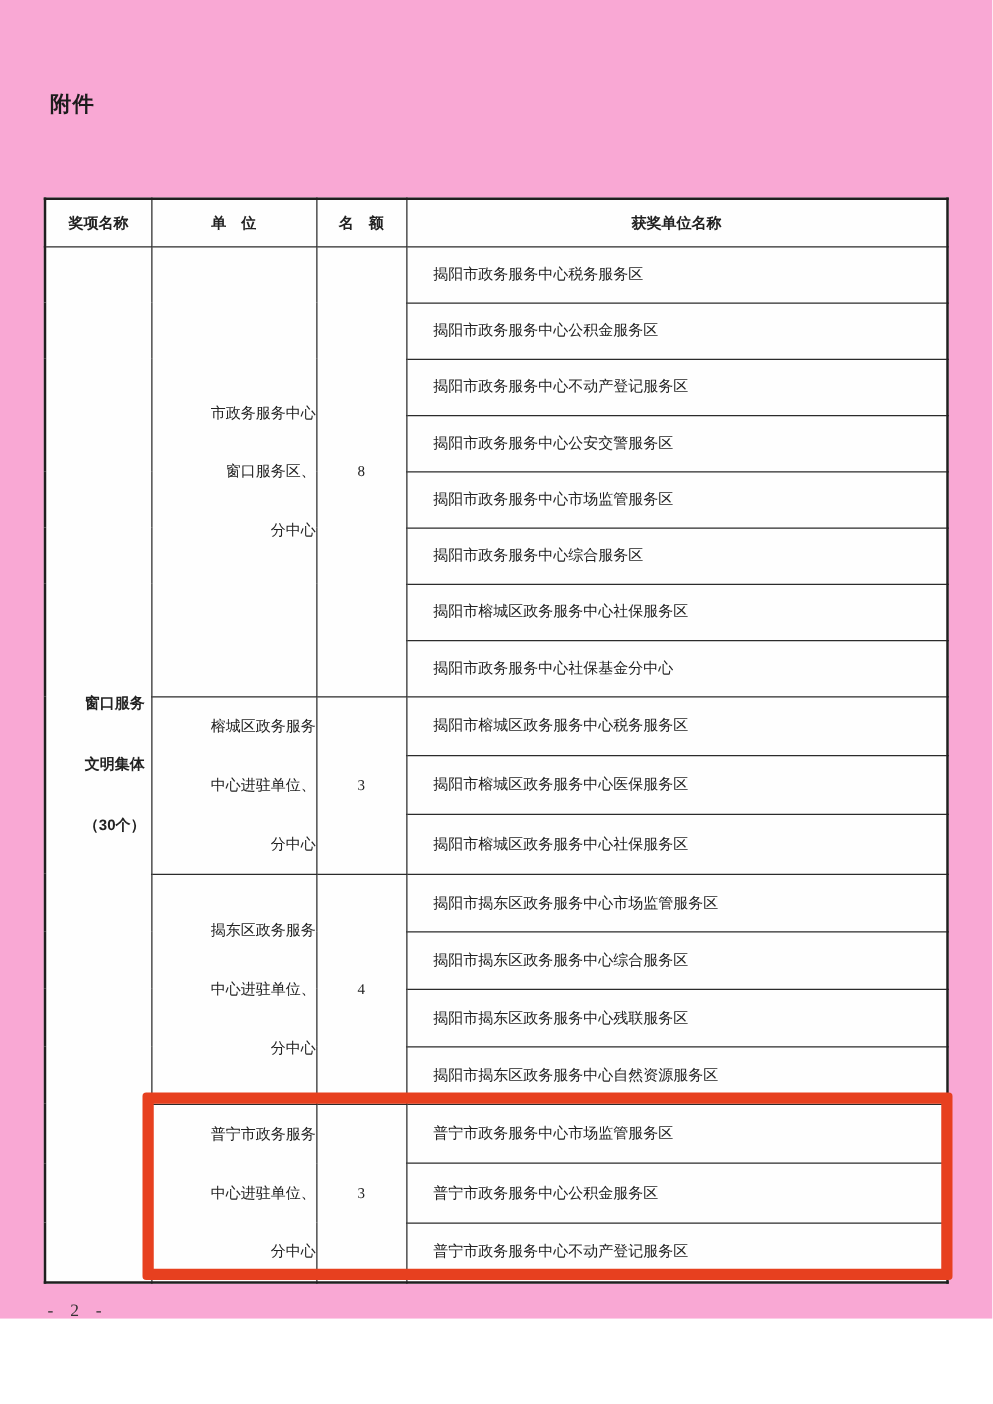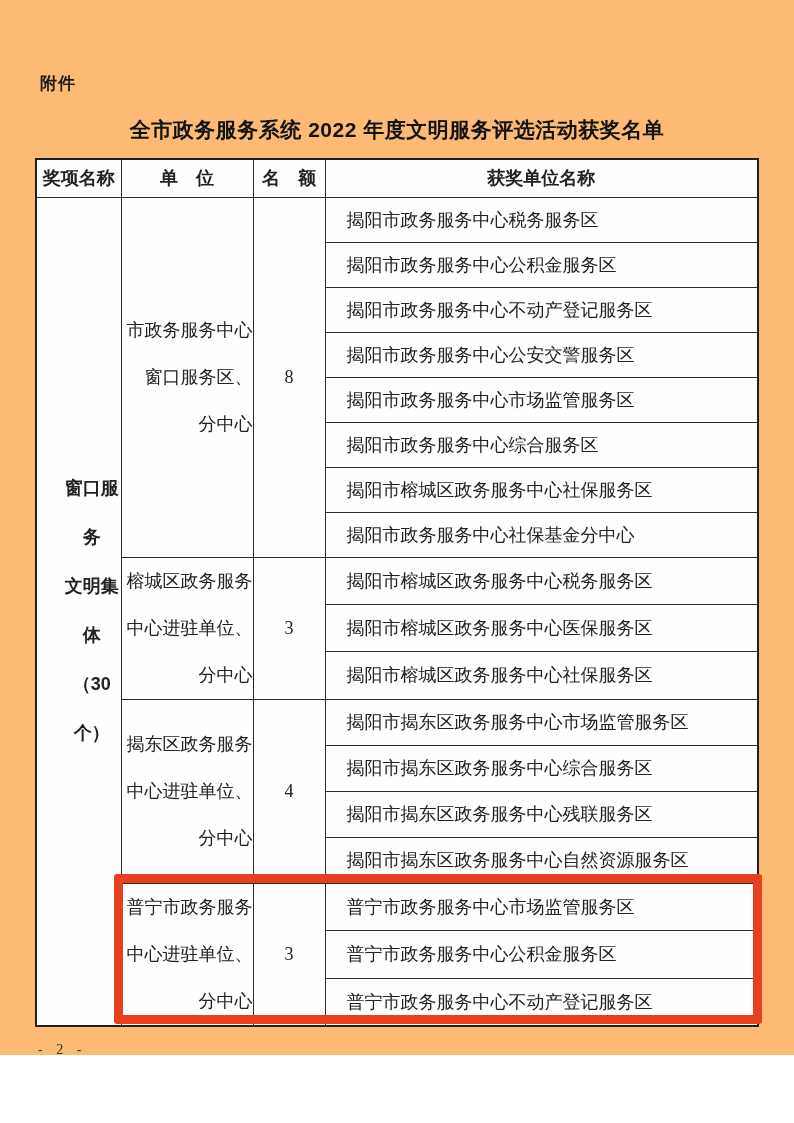--- a/index.html
+++ b/index.html
@@ -5,21 +5,21 @@
   * { margin: 0; padding: 0; box-sizing: border-box; }
   html, body { background: #ffffff; }
   body {
     font-family: "Liberation Serif", "DejaVu Serif", serif;
     color: #1c1c1c;
   }
   .page {
     position: relative;
     width: 794px;
     height: 1055px;
-    background: #fdba74;
+    background: #f9a8d4;
     overflow: hidden;
   }
   .attachment {
     position: absolute;
     left: 40px;
     top: 72px;
     font-family: "Liberation Sans", "DejaVu Sans", sans-serif;
     font-weight: bold;
     font-size: 17px;
     letter-spacing: 1px;
@@ -41,21 +41,21 @@
     left: 35px;
     top: 158px;
     width: 722px;
     border-collapse: collapse;
     table-layout: fixed;
     background: #fefefe;
   }
   table.award-table th,
   table.award-table td {
     border: 1px solid #2b2b2b;
-    font-size: 18px;
+    font-size: 12px;
     color: #222;
     vertical-align: middle;
   }
   table.award-table { border: 2px solid #1f1f1f; }
   thead tr { height: 38px; }
   th {
     font-family: "Liberation Sans", "DejaVu Sans", sans-serif;
     font-weight: bold;
     font-size: 15px;
     text-align: center;
@@ -96,21 +96,20 @@
     color: #333;
   }
 </style>
 </head>
 <body>
 
 <div class="page">
 
   <div class="attachment">附件</div>
 
-  <div class="doc-title">全市政务服务系统 2022 年度文明服务评选活动获奖名单</div>
 
   <table class="award-table">
     <colgroup>
       <col style="width:85px">
       <col style="width:132px">
       <col style="width:72px">
       <col style="width:433px">
     </colgroup>
     <thead>
       <tr>

